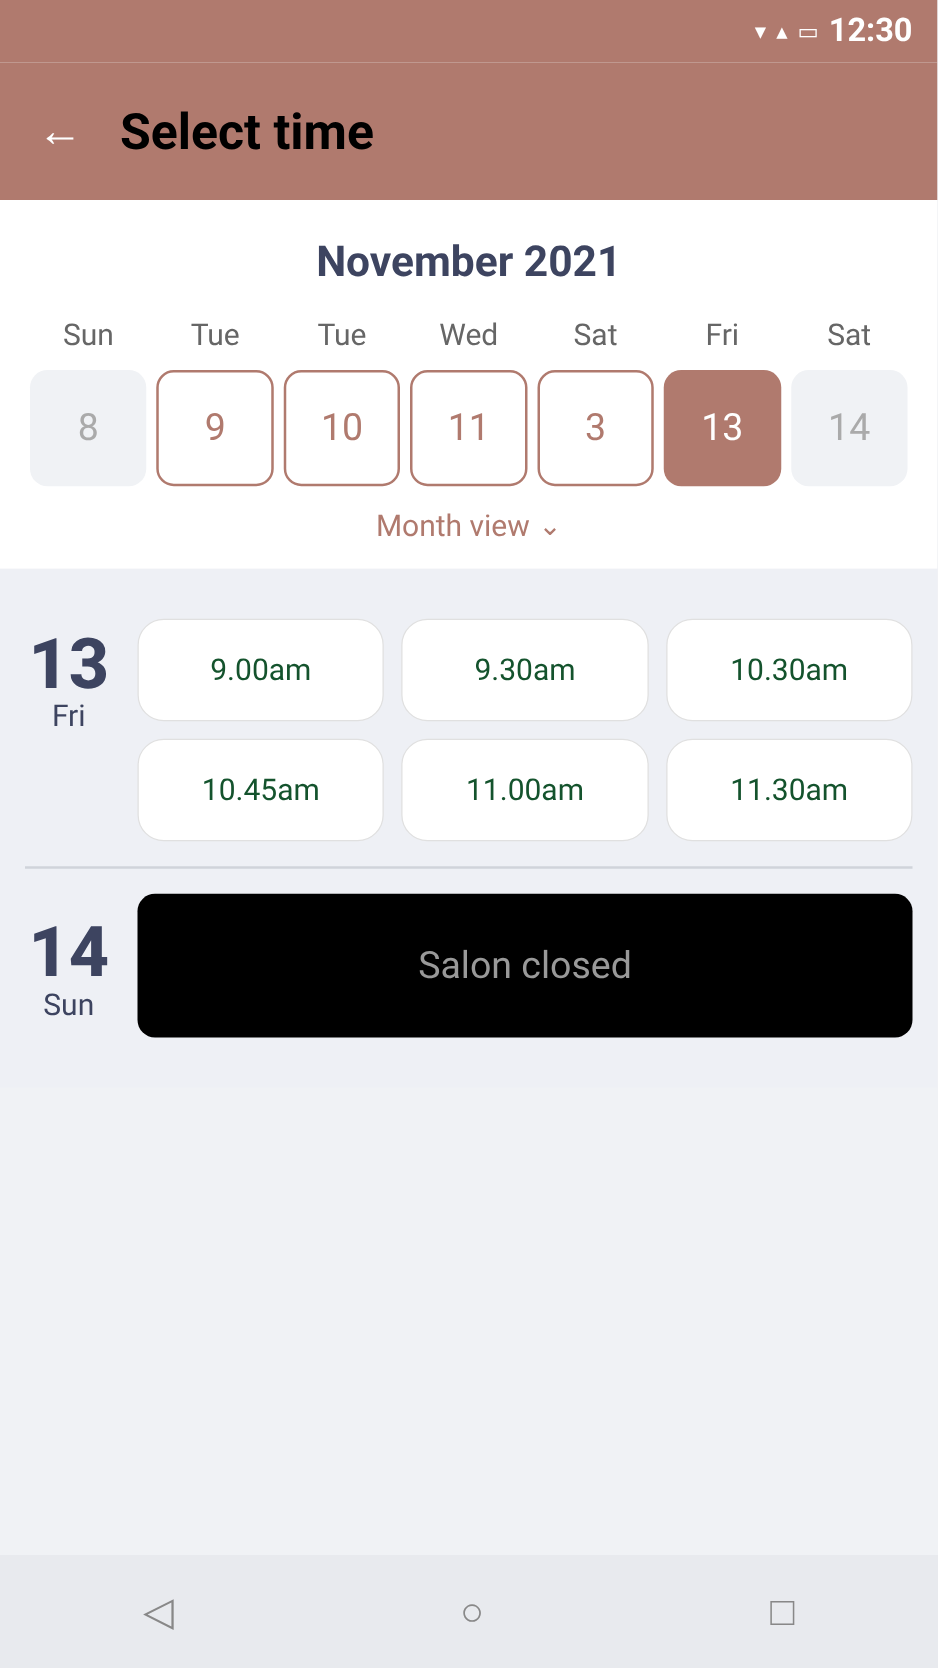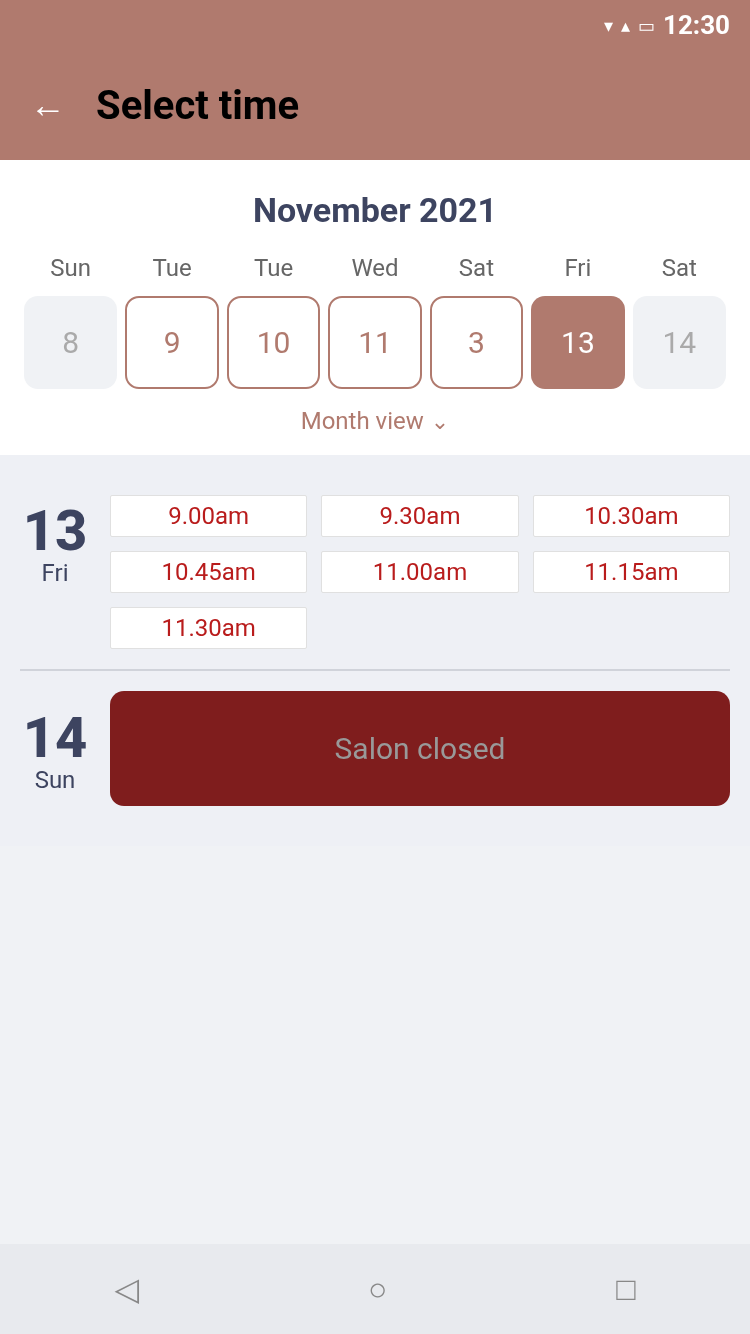--- a/index.html
+++ b/index.html
@@ -160,44 +160,44 @@
     }
 
     .time-grid {
       flex: 1;
       display: grid;
       grid-template-columns: repeat(3, 1fr);
       gap: 14px;
     }
     .time-slot {
       background: white;
-      border-radius: 2px;
-      padding: 6px 10px;
-      text-align: center;
-      font-size: 24px;
-      color: #b91c1c;
+      border-radius: 21px;
+      padding: 26px 10px;
+      text-align: center;
+      font-size: 24px;
+      color: #14532d;
       cursor: pointer;
       border: 1.5px solid #e0e0e0;
     }
 
     .divider {
       height: 1.5px;
       background: #d0d3da;
       margin: 0 0;
     }
 
     .salon-closed-block {
       display: flex;
       align-items: center;
       gap: 20px;
       padding: 20px 0;
     }
     .salon-closed-content {
       flex: 1;
-      background: #7f1d1d;
+      background: #000000;
       border-radius: 14px;
       padding: 40px 20px;
       text-align: center;
       font-size: 30px;
       color: #999;
     }
 
     
     .bottom-nav {
       background: #e8eaee;
@@ -267,21 +267,20 @@
     <div class="day-label">
       <span class="day-number">13</span>
       <span class="day-name">Fri</span>
     </div>
     <div class="time-grid">
       <div class="time-slot">9.00am</div>
       <div class="time-slot">9.30am</div>
       <div class="time-slot">10.30am</div>
       <div class="time-slot">10.45am</div>
       <div class="time-slot">11.00am</div>
-      <div class="time-slot">11.15am</div>
       <div class="time-slot">11.30am</div>
     </div>
   </div>
 
   <div class="divider"></div>
 
   <div class="salon-closed-block">
     <div class="day-label">
       <span class="day-number">14</span>
       <span class="day-name">Sun</span>

